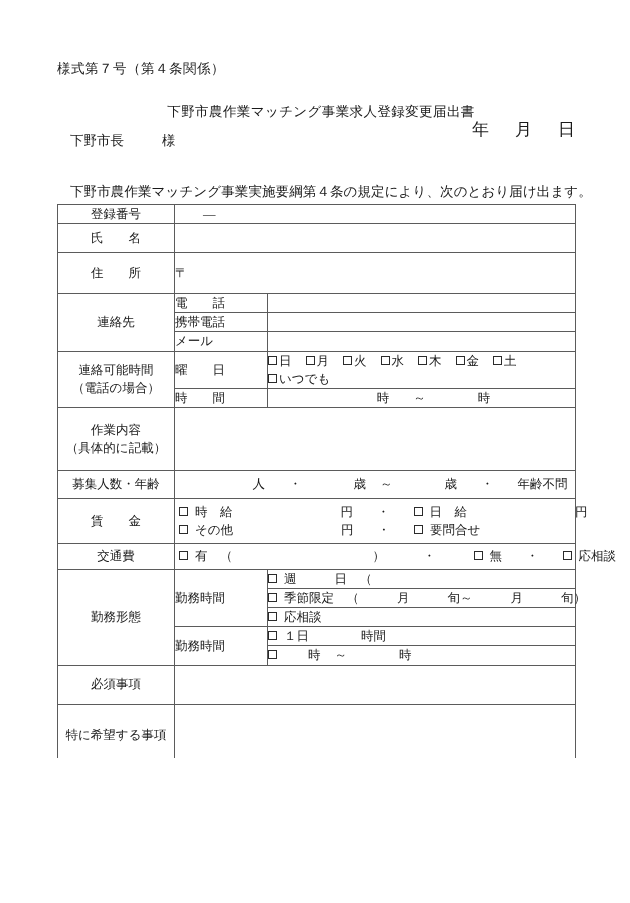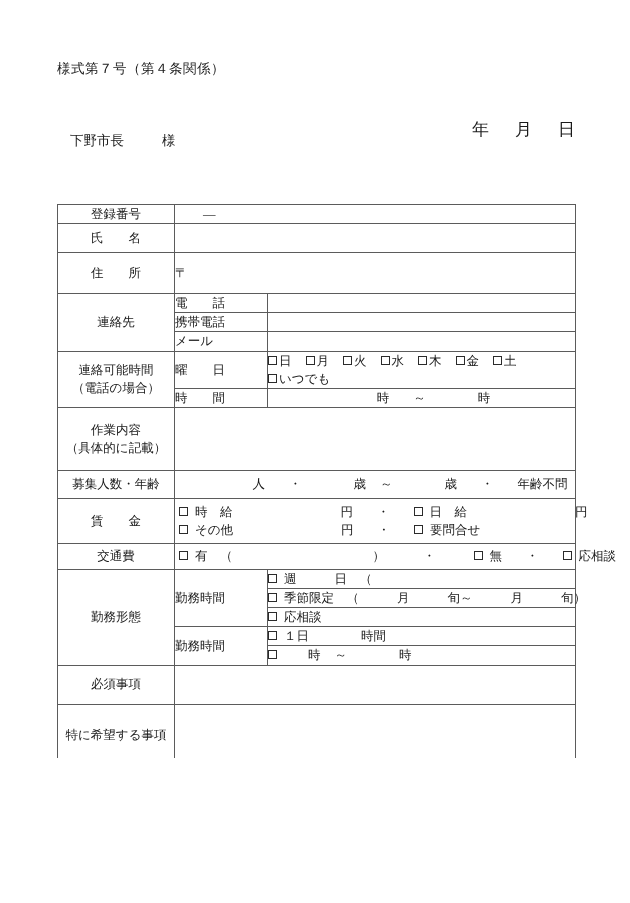--- a/index.html
+++ b/index.html
@@ -148,29 +148,31 @@
   .row-line { white-space: nowrap; }
   .pad-l { padding-left: 4px; }
 </style>
 </head>
 <body>
 
 <div class="page">
 
   <div class="form-code">様式第７号（第４条関係）</div>
 
+  <div class="doc-title">下野市農作業マッチング事業求人登録変更届出書</div>
 
   <div class="date-line">
     <span class="g-year">年</span><span class="g-month">月</span><span class="g-day">日</span>
   </div>
 
   <div class="addressee">
     <span>下野市長</span><span class="honorific">様</span>
   </div>
 
+  <div class="preamble">下野市農作業マッチング事業実施要綱第４条の規定により、次のとおり届け出ます。</div>
 
   <table class="form-table">
     <colgroup>
       <col style="width:117px">
       <col style="width:93px">
       <col style="width:308px">
     </colgroup>
     <tbody>
 
       <tr>

